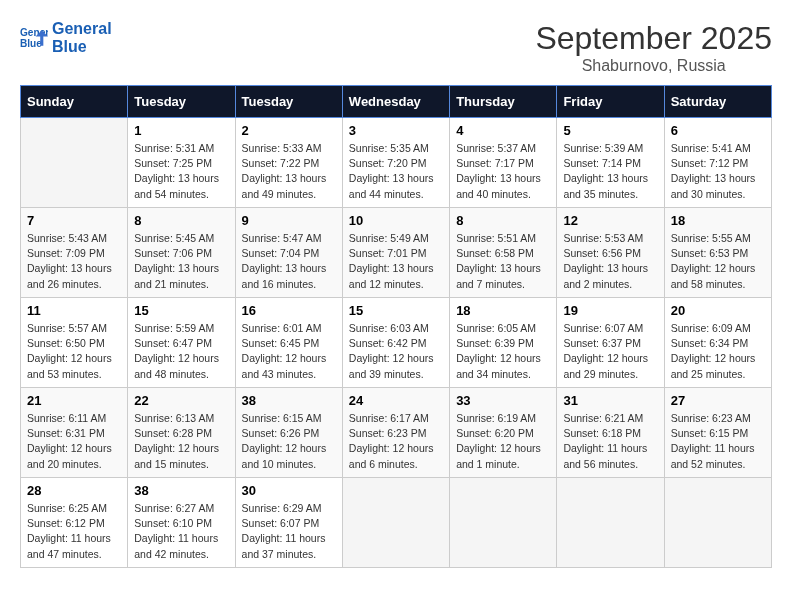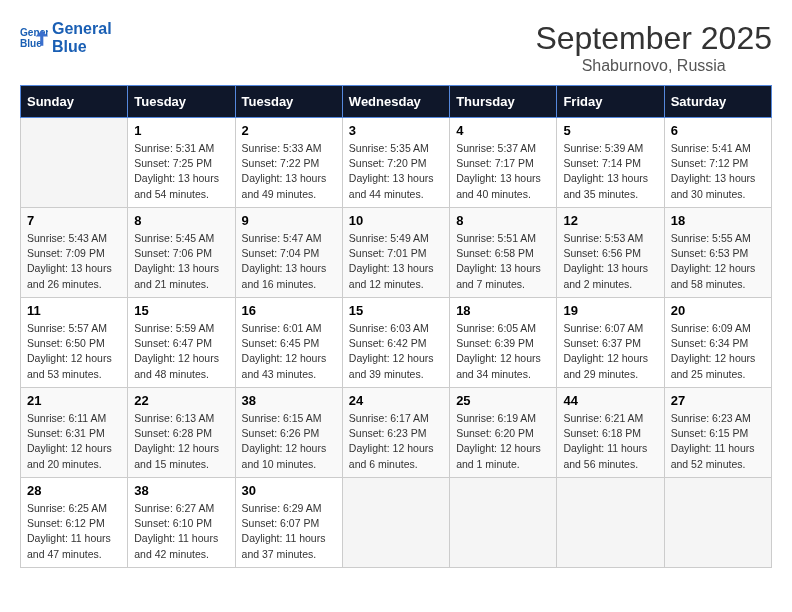--- a/index.html
+++ b/index.html
@@ -213,25 +213,25 @@
         </td>
         <td>
           <span class="day-num">38</span>
           <div class="day-info">Sunrise: 6:15 AM<br>Sunset: 6:26 PM<br>Daylight: 12 hours<br>and 10 minutes.</div>
         </td>
         <td>
           <span class="day-num">24</span>
           <div class="day-info">Sunrise: 6:17 AM<br>Sunset: 6:23 PM<br>Daylight: 12 hours<br>and 6 minutes.</div>
         </td>
         <td>
-          <span class="day-num">25</span>
+          <span class="day-num">33</span>
           <div class="day-info">Sunrise: 6:19 AM<br>Sunset: 6:20 PM<br>Daylight: 12 hours<br>and 1 minute.</div>
         </td>
         <td>
-          <span class="day-num">44</span>
+          <span class="day-num">31</span>
           <div class="day-info">Sunrise: 6:21 AM<br>Sunset: 6:18 PM<br>Daylight: 11 hours<br>and 56 minutes.</div>
         </td>
         <td>
           <span class="day-num">27</span>
           <div class="day-info">Sunrise: 6:23 AM<br>Sunset: 6:15 PM<br>Daylight: 11 hours<br>and 52 minutes.</div>
         </td>
       </tr>
       <tr>
         <td>
           <span class="day-num">28</span>

